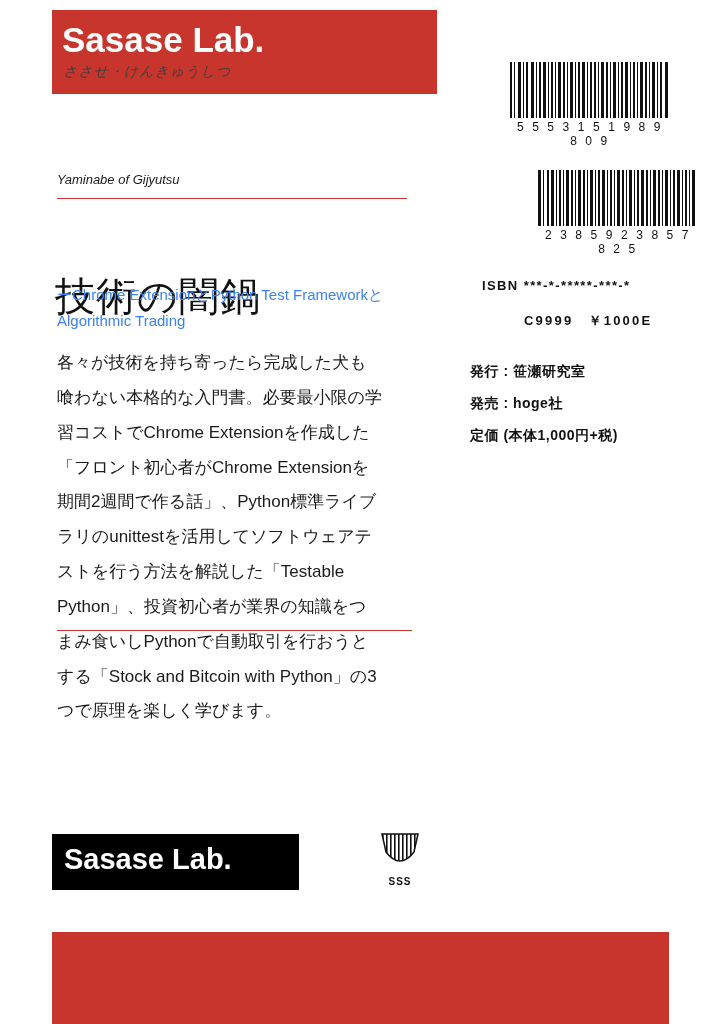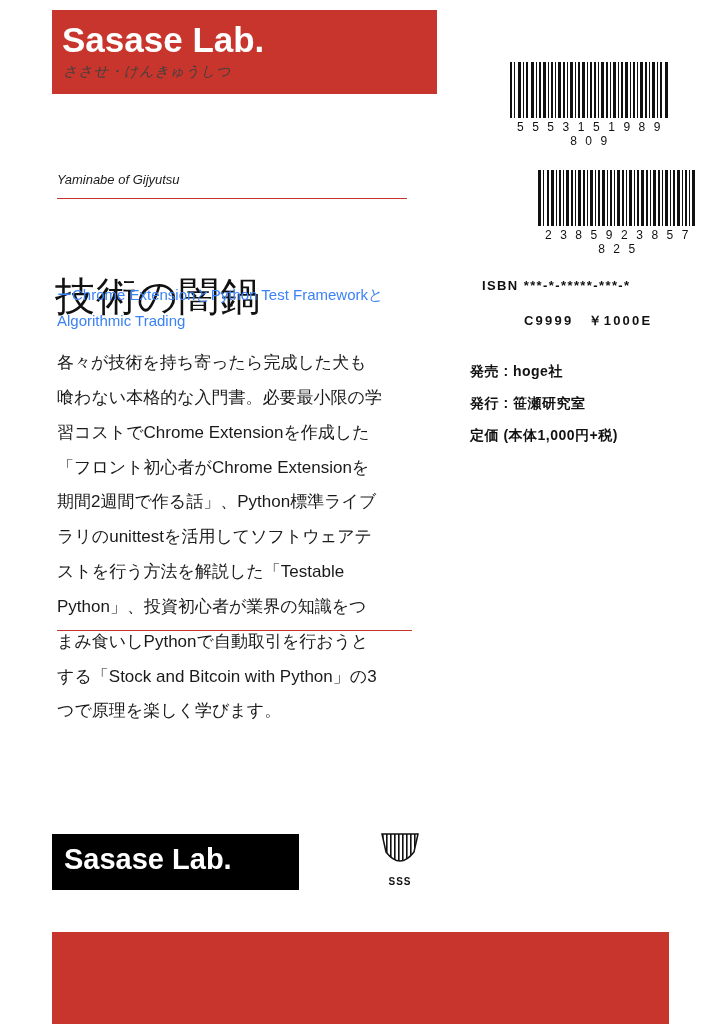--- a/index.html
+++ b/index.html
@@ -320,22 +320,22 @@
 <div class="italic-label">Yaminabe of Gijyutsu</div>
 <div class="rule-thin"></div>
 <div class="book-title">技術の闇鍋</div>
 <div class="subtitle">ーChrome ExtensionとPython Test Frameworkと Algorithmic Trading</div>
 <div class="description">各々が技術を持ち寄ったら完成した犬も喰わない本格的な入門書。必要最小限の学習コストでChrome Extensionを作成した「フロント初心者がChrome Extensionを期間2週間で作る話」、Python標準ライブラリのunittestを活用してソフトウェアテストを行う方法を解説した「Testable Python」、投資初心者が業界の知識をつまみ食いしPythonで自動取引を行おうとする「Stock and Bitcoin with Python」の3つで原理を楽しく学びます。</div>
 <div class="rule-bottom"></div>
 
 <div class="isbn-line">ISBN ***-*-*****-***-*</div>
 <div class="price-code">C9999　￥1000E</div>
 <div class="pub-list">
+  <div>発行 : 笹瀬研究室</div>
   <div>発売 : hoge社</div>
-  <div>発行 : 笹瀬研究室</div>
   <div>定価 (本体1,000円+税)</div>
 </div>
 
 <div class="logo-box"></div>
 <div class="logo-box-text">Sasase Lab.</div>
 
 <div class="emblem">
   <svg class="emblem-mark" viewBox="0 0 44 40">
     <defs>
       <clipPath id="crestClip">

